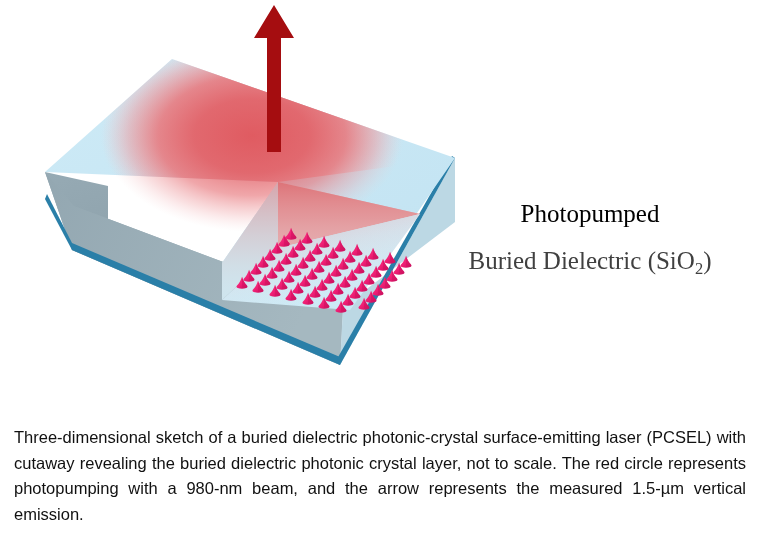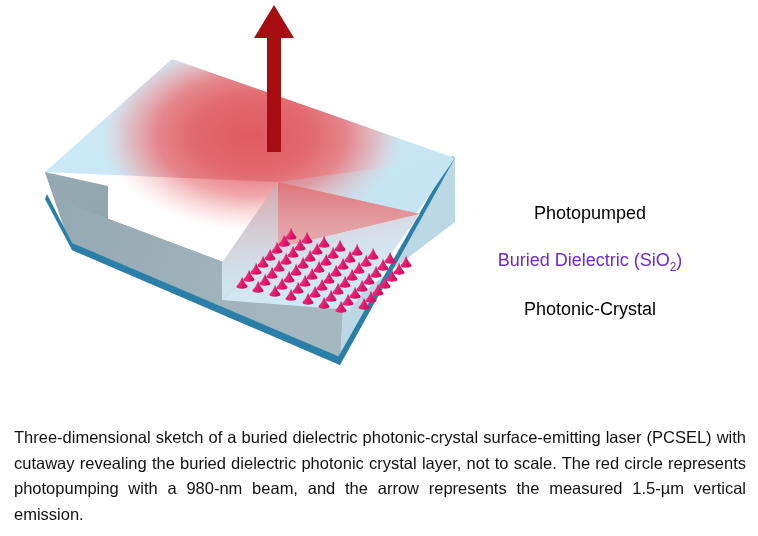--- a/index.html
+++ b/index.html
@@ -34,28 +34,28 @@
   }
 
   #label-stack {
     position: absolute;
     left: 430px;
     top: 190px;
     width: 320px;
     text-align: center;
   }
   .label-line {
-    font-family: Liberation Sans, sans-serif;
-    font-size: 18px;
+    font-family: Liberation Serif, serif;
+    font-size: 25px;
     line-height: 47px;
     white-space: nowrap;
     letter-spacing: 0px;
   }
   .label-black { color: #000000; }
-  .label-pink  { color: #6d28d9; }
+  .label-pink  { color: #404040; }
   .label-line sub {
     font-size: 0.66em;
     vertical-align: baseline;
     position: relative;
     top: 5px;
   }
 
   #caption {
     position: absolute;
     left: 14px;
@@ -277,18 +277,17 @@
     <polygon points="455,158 350,310 350,310 455,158" fill="none"></polygon>
 
     <g>
       <path d="M 274,5 L 294,38 L 281,38 L 281,152 L 267,152 L 267,38 L 254,38 Z" fill="#a50d10"></path>
     </g>
   </svg>
 
   <div id="label-stack">
     <div class="label-line label-black">Photopumped</div>
     <div class="label-line label-pink"><span>Buried Dielectric (SiO</span><sub>2</sub><span>)</span></div>
-    <div class="label-line label-black">Photonic-Crystal</div>
   </div>
 
 </div>
 
 <div id="caption">Three-dimensional sketch of a buried dielectric photonic-crystal surface-emitting laser (PCSEL) with cutaway revealing the buried dielectric photonic crystal layer, not to scale. The red circle represents photopumping with a 980-nm beam, and the arrow represents the measured 1.5-µm vertical emission.</div>
 
 </body></html>

